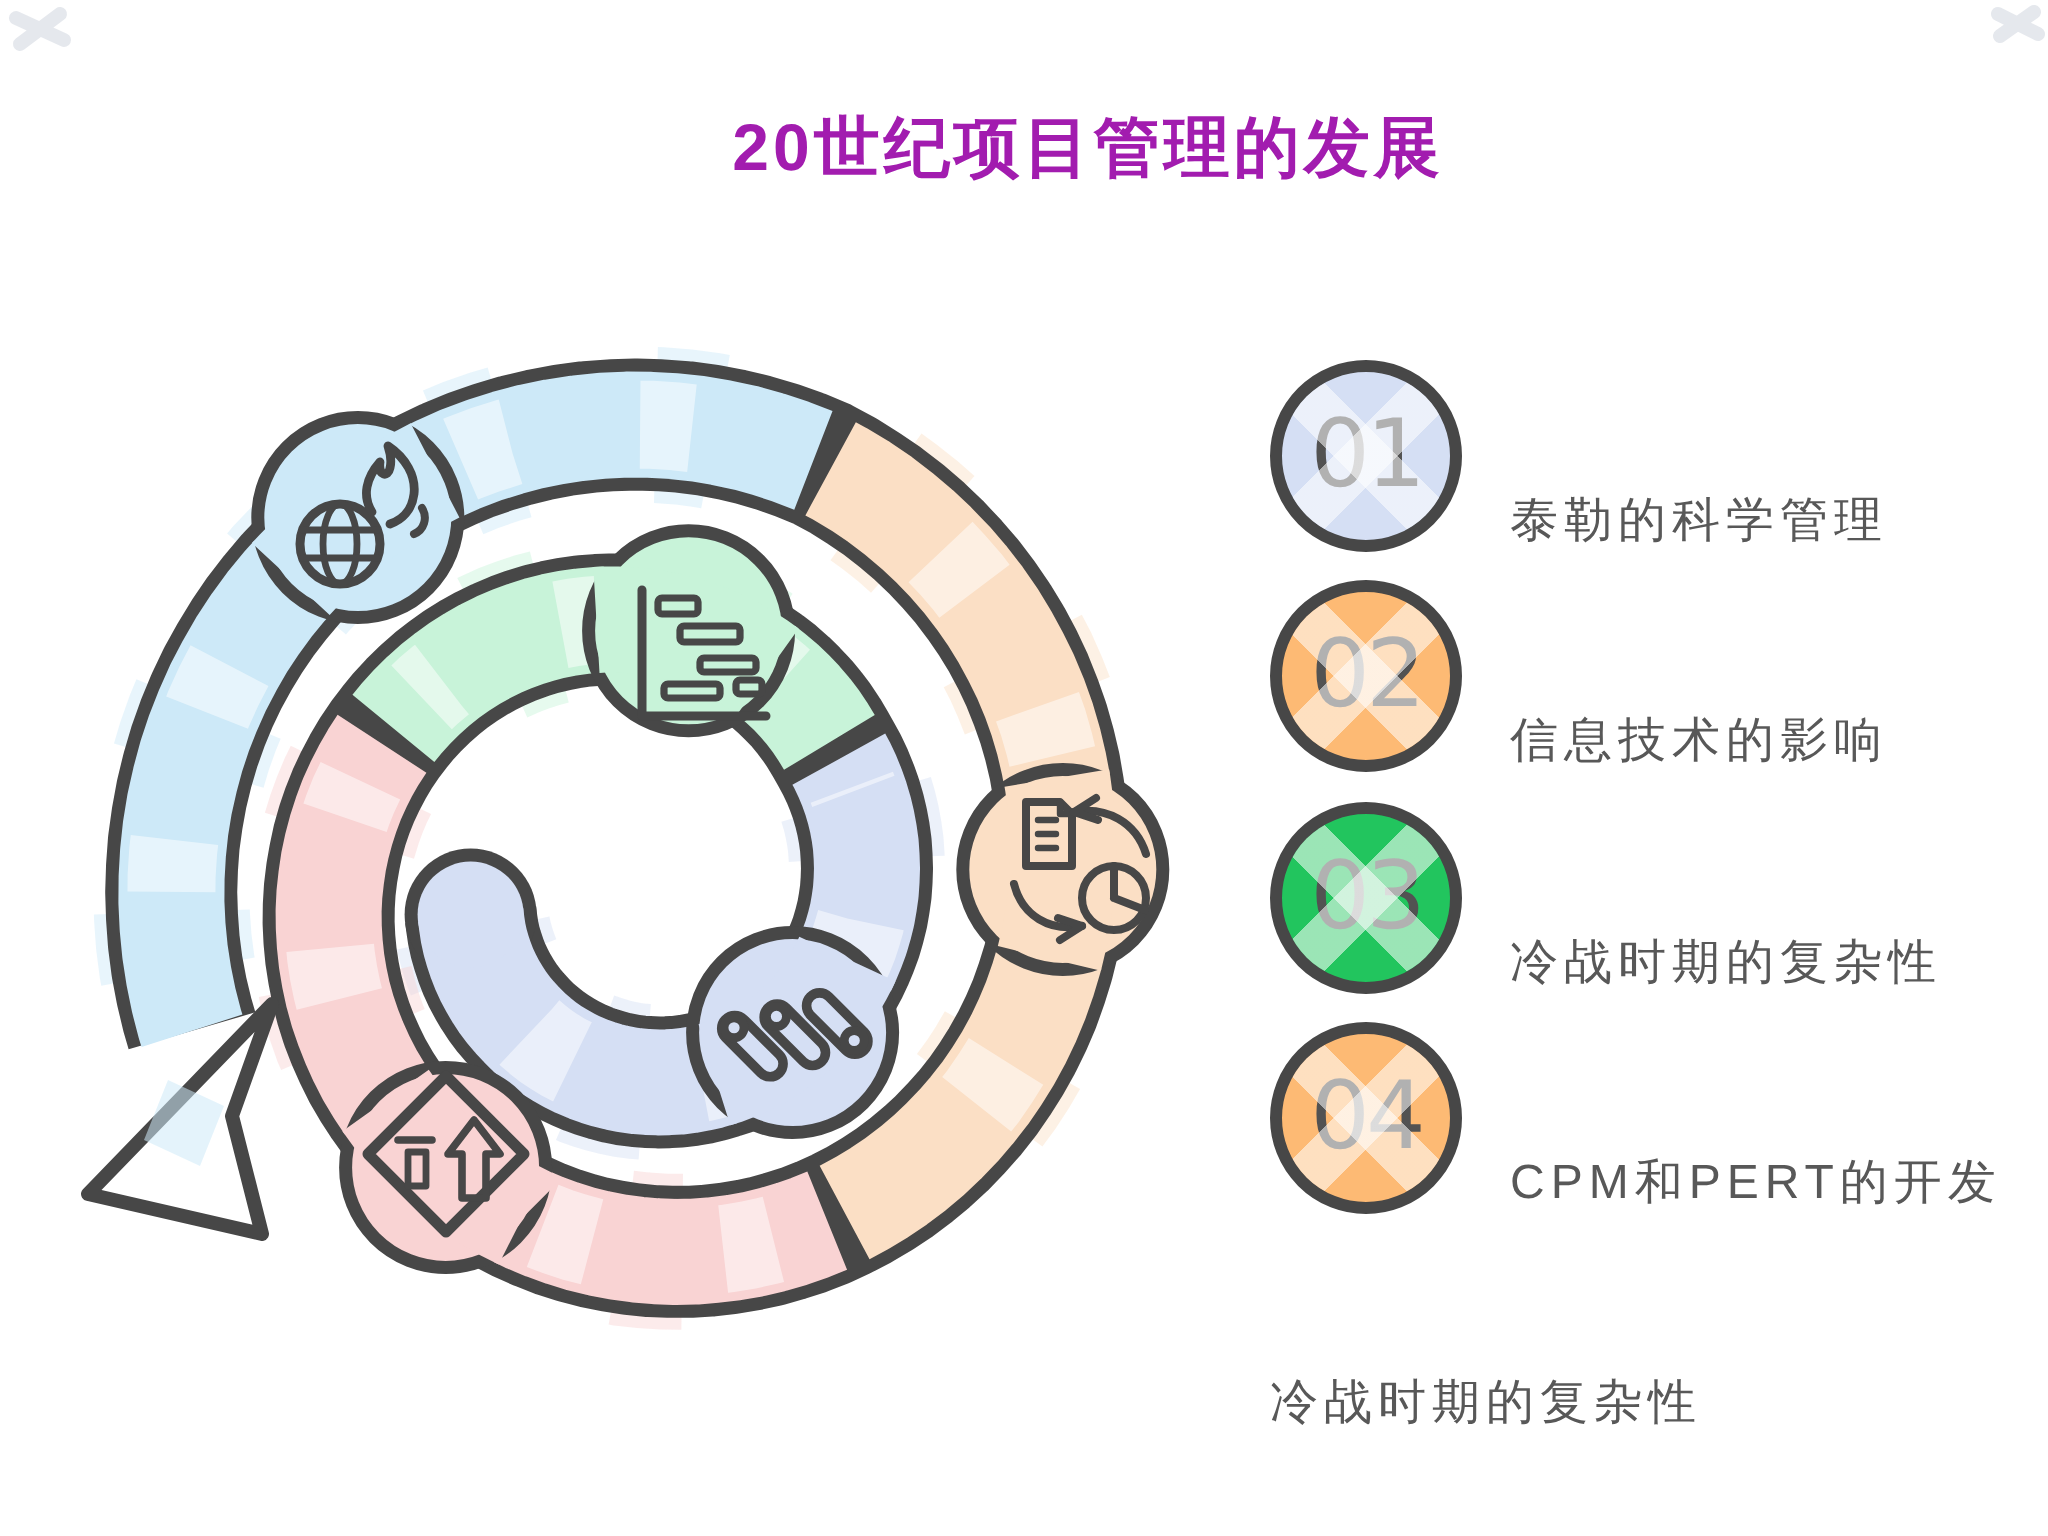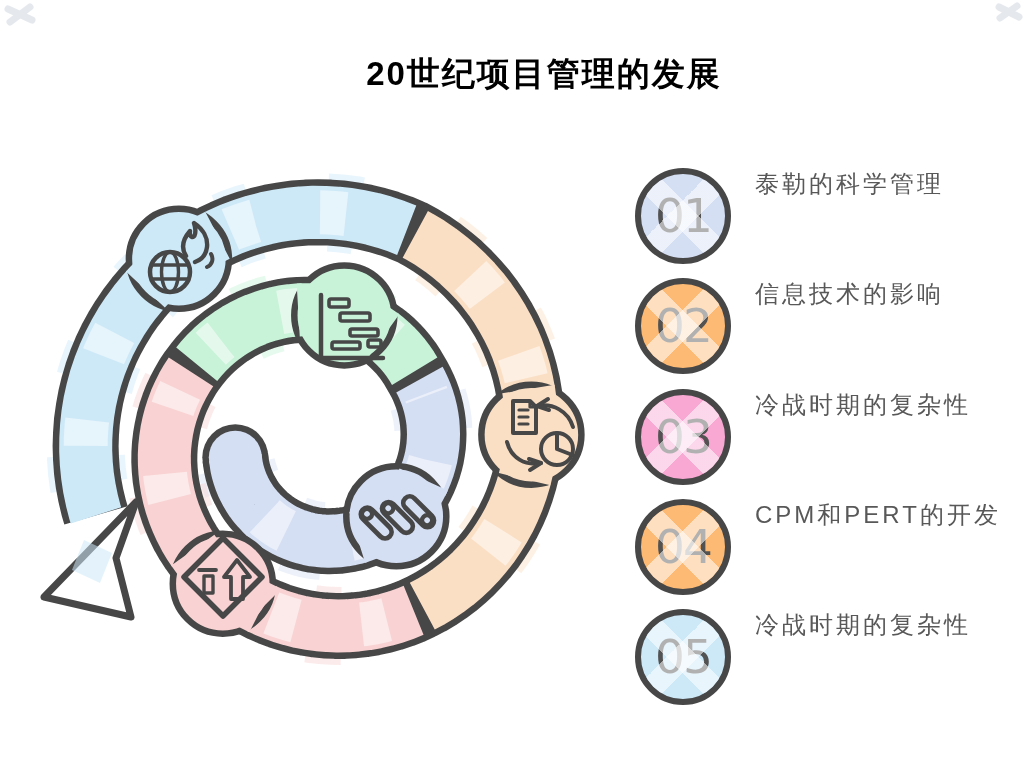--- a/index.html
+++ b/index.html
@@ -4,25 +4,25 @@
 <style>
   html,body{margin:0;padding:0;}
   body{
     width:1024px;height:768px;position:relative;overflow:hidden;
     background:#ffffff;
     font-family:"Liberation Sans","DejaVu Sans",sans-serif;
   }
   .title{
     position:absolute;top:52px;left:0;width:100%;box-sizing:border-box;
     padding-left:64px;text-align:center;
-    font-size:33px;font-weight:bold;color:#000000;letter-spacing:2px;
+    font-size:33px;font-weight:bold;color:#a21caf;letter-spacing:2px;
   }
   #spiral-svg{position:absolute;left:0;top:0;width:1024px;height:768px;}
   .steps{position:absolute;left:0;top:0;width:1024px;height:768px;}
-  .step-row{position:absolute;left:635px;height:108px;display:flex;align-items:flex-start;gap:24px;}
+  .step-row{position:absolute;left:635px;height:108px;display:flex;align-items:flex-end;gap:24px;}
   .step-row:nth-child(1){top:168px;}
   .step-row:nth-child(2){top:278px;}
   .step-row:nth-child(3){top:389px;}
   .step-row:nth-child(4){top:499px;}
   .step-row:nth-child(5){top:609px;}
   .num{
     position:relative;width:96px;height:96px;border-radius:50%;
     border:6px solid #474747;box-sizing:border-box;overflow:hidden;
     display:flex;align-items:center;justify-content:center;
     font-family:"DejaVu Sans","Liberation Sans",sans-serif;
@@ -130,24 +130,23 @@
 <div class="steps">
   <div class="step-row">
     <div class="num" style="background-color: rgb(213, 223, 244);">01</div>
     <div class="lbl">泰勒的科学管理</div>
   </div>
   <div class="step-row">
     <div class="num" style="background-color: #fdba74;">02</div>
     <div class="lbl">信息技术的影响</div>
   </div>
   <div class="step-row">
-    <div class="num" style="background-color: #f9a8d4;">03</div>
+    <div class="num" style="background-color: #22c55e;">03</div>
     <div class="lbl">冷战时期的复杂性</div>
   </div>
   <div class="step-row">
     <div class="num" style="background-color: #fdba74;">04</div>
     <div class="lbl">CPM和PERT的开发</div>
   </div>
   <div class="step-row">
-    <div class="num" style="background-color: rgb(205, 233, 248);">05</div>
     <div class="lbl">冷战时期的复杂性</div>
   </div>
 </div>
 
 </body></html>

